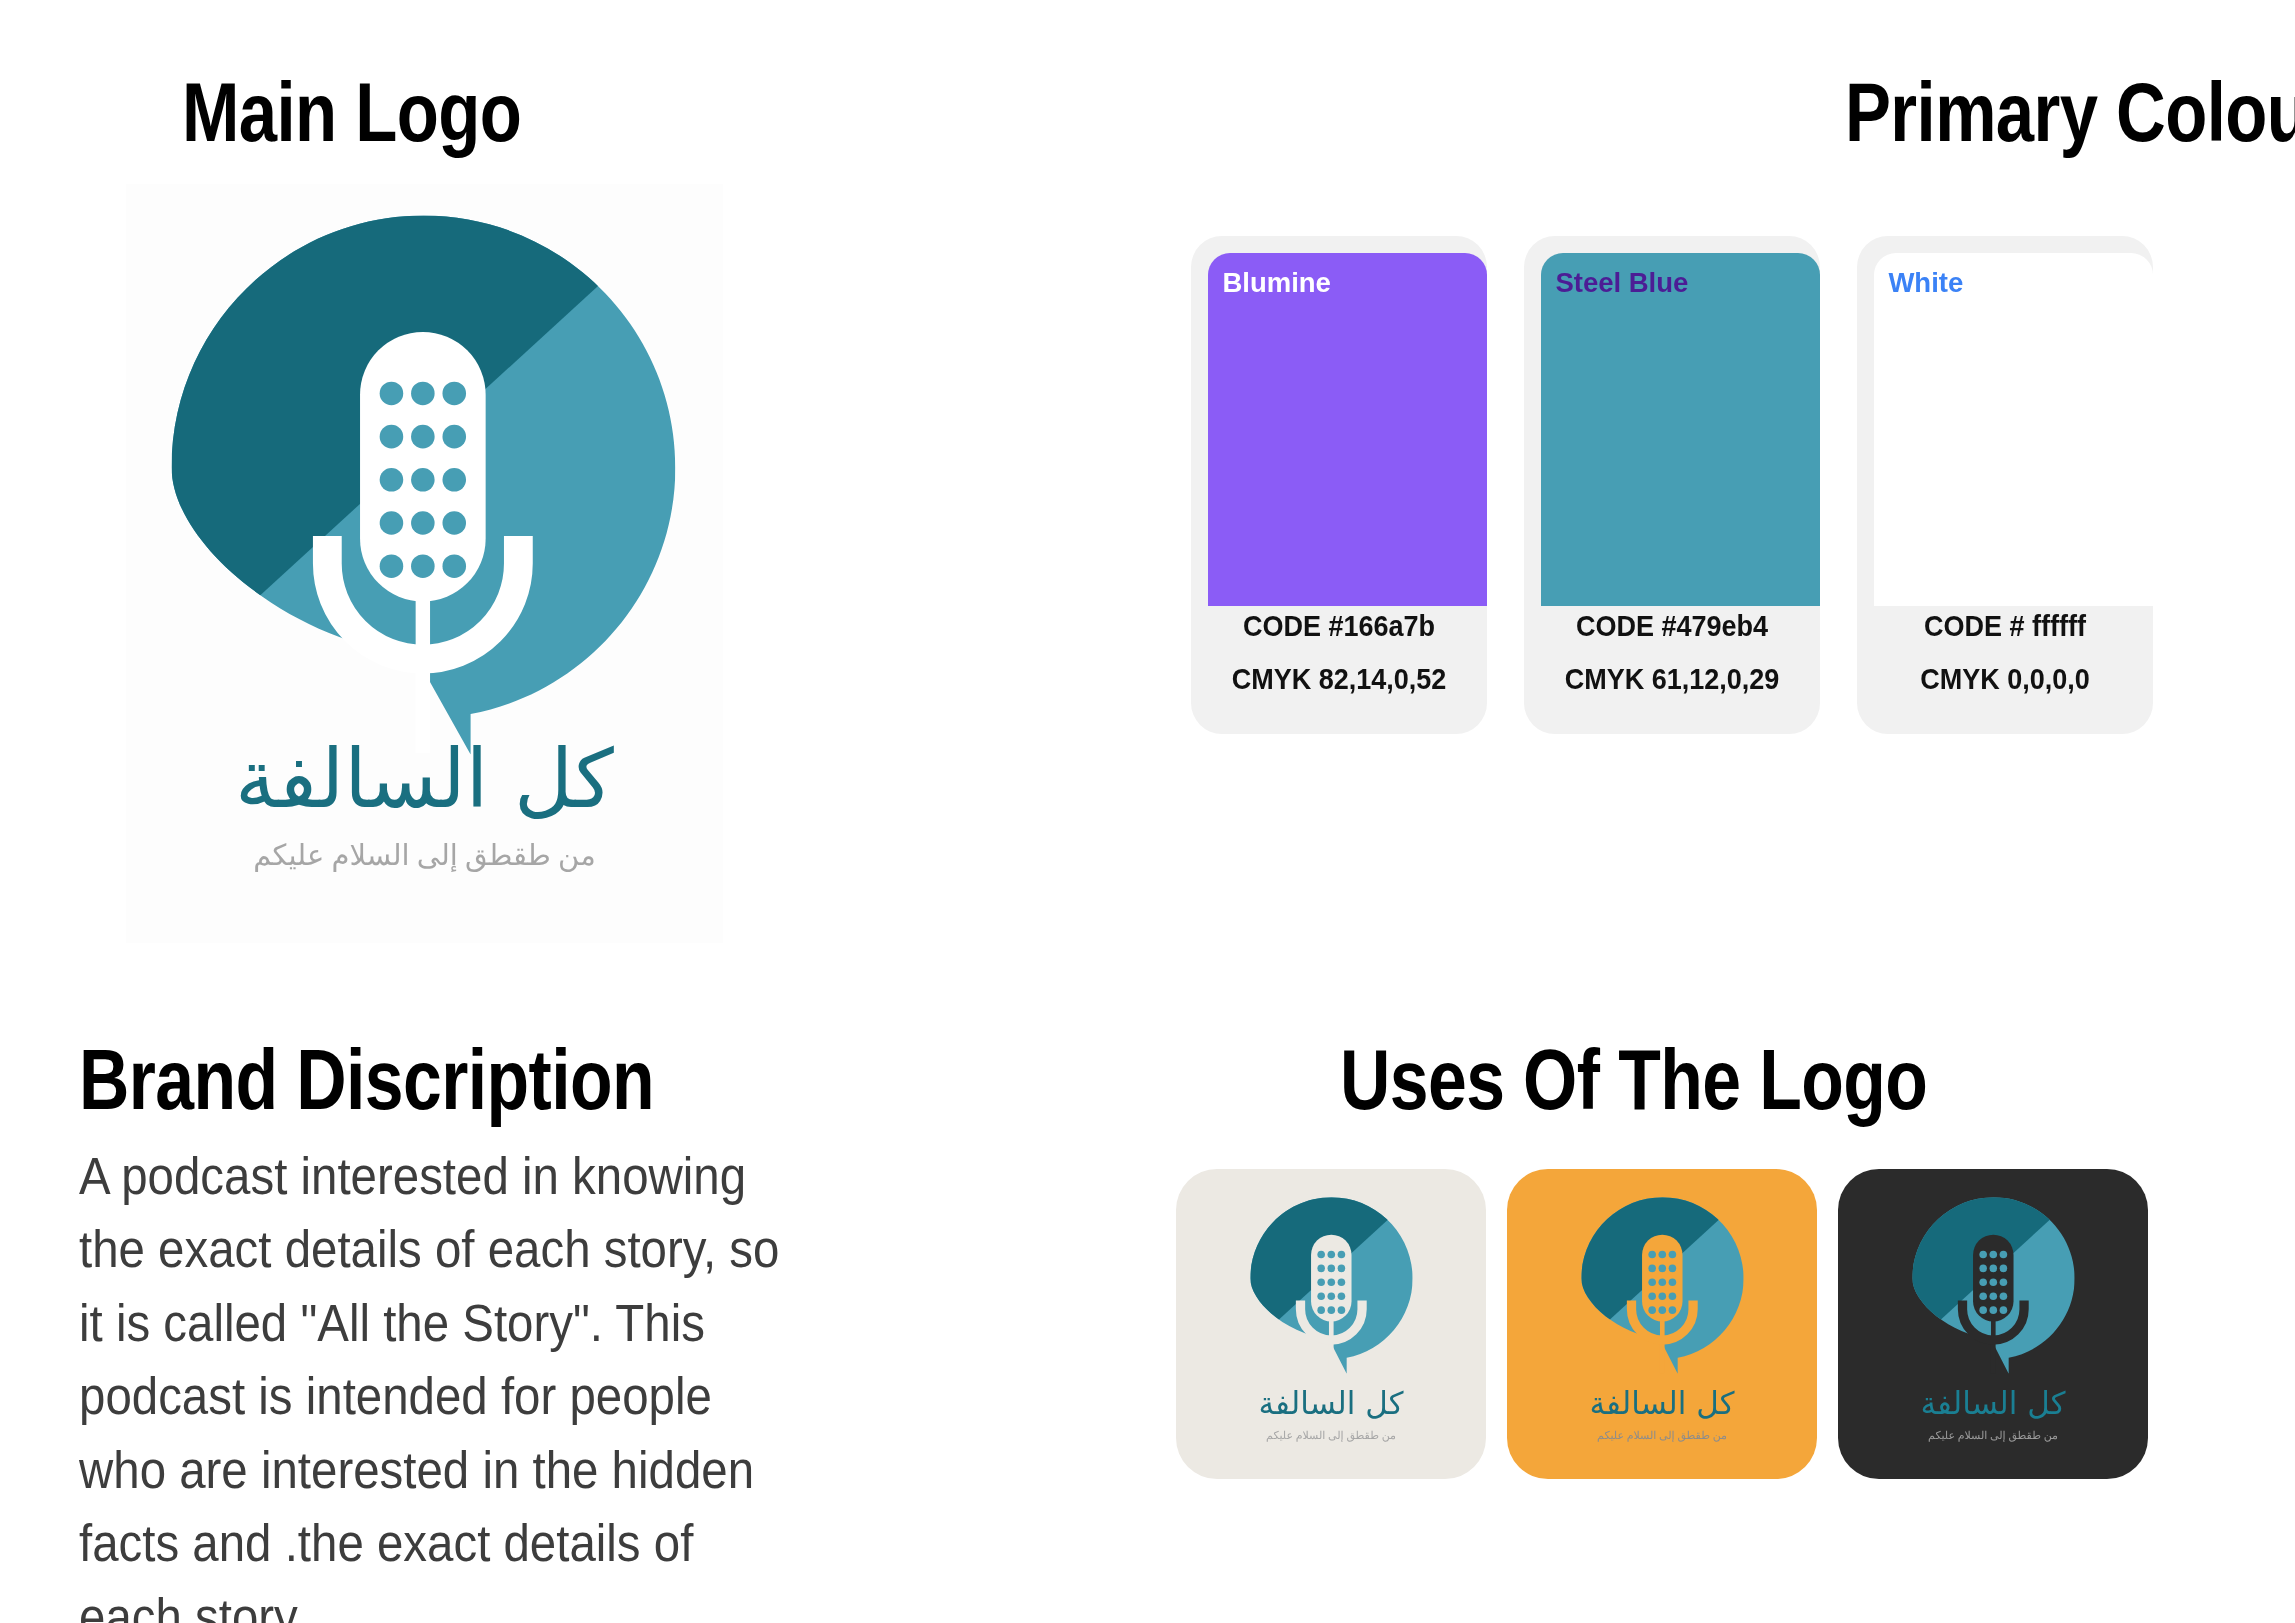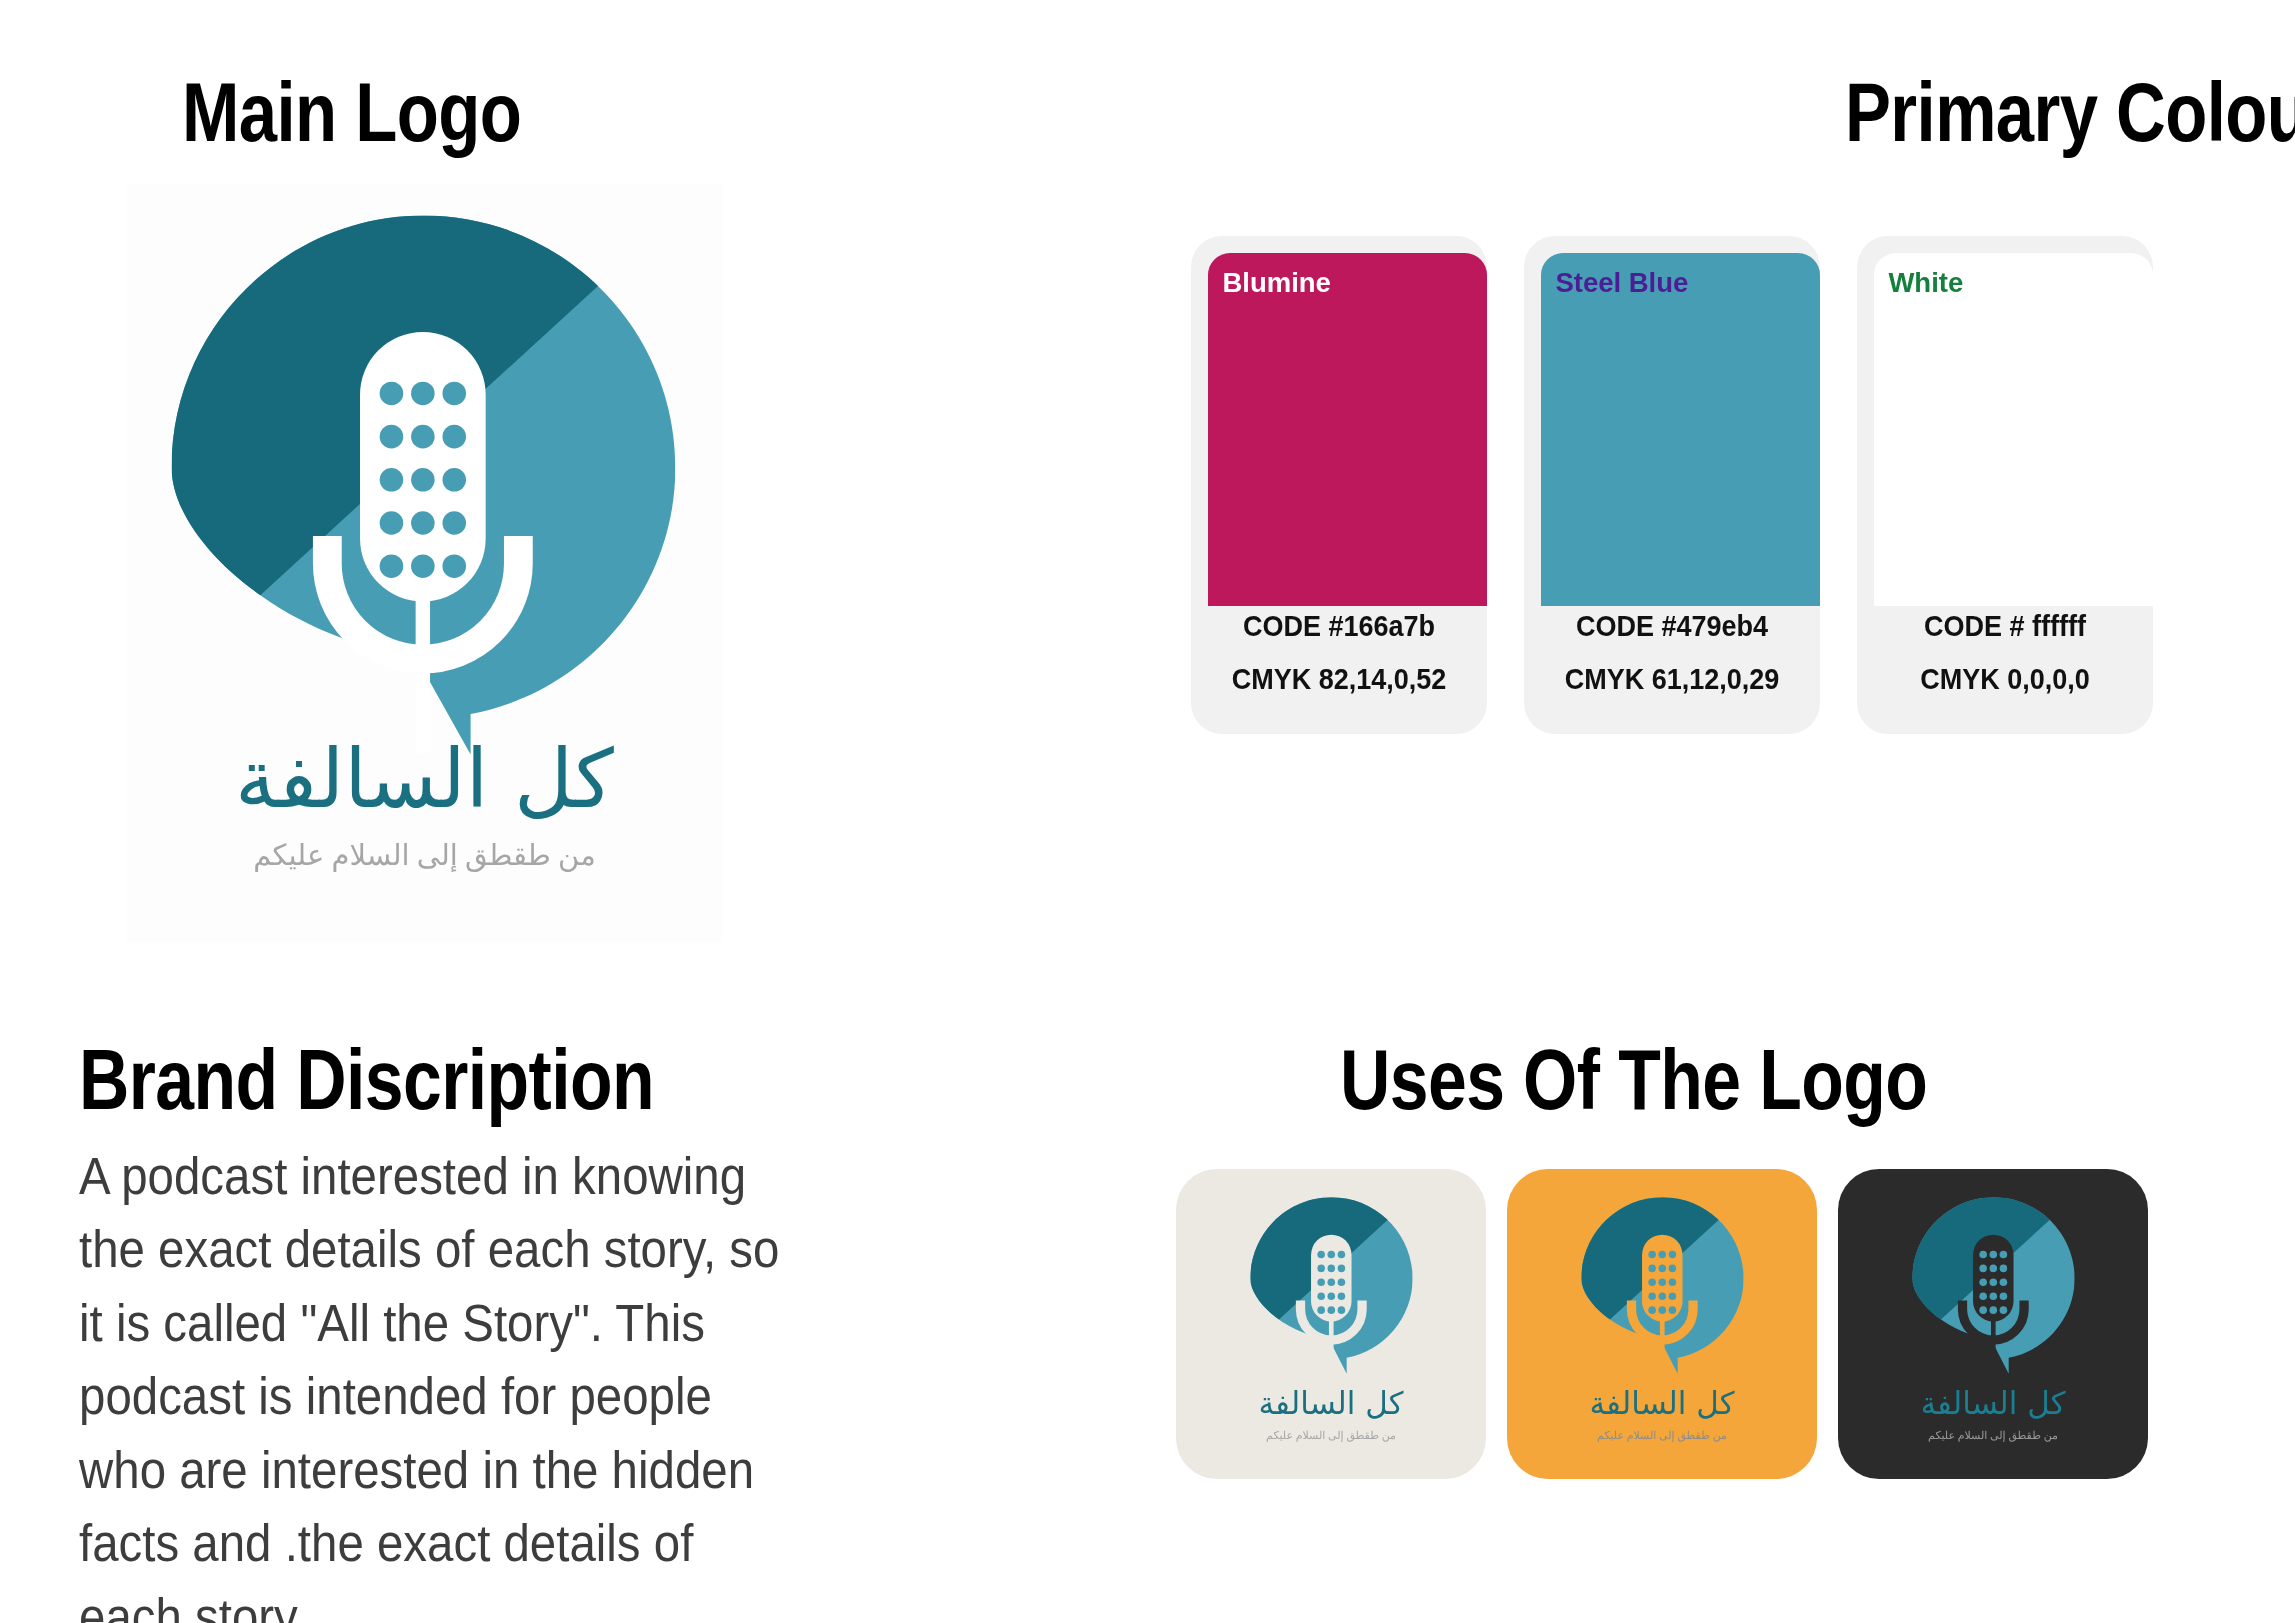--- a/index.html
+++ b/index.html
@@ -176,42 +176,42 @@
   </div>
 </div>
 
 <div class="quad" id="q-colours">
 
   <div class="heading" id="colours-title">Primary Colours</div>
 
   <div class="swatch-row">
 
     <div class="swatch-card">
-      <div class="swatch-fill" style="background:#be185d;">
+      <div class="swatch-fill" style="background:#8b5cf6;">
         <div class="swatch-name" style="color:#ffffff;">Blumine</div>
       </div>
       <div class="swatch-meta">
         <div>CODE #166a7b</div>
         <div>CMYK 82,14,0,52</div>
       </div>
     </div>
 
     <div class="swatch-card">
       <div class="swatch-fill" style="background:#479eb4;">
         <div class="swatch-name" style="color:#4c1d95;">Steel Blue</div>
       </div>
       <div class="swatch-meta">
         <div>CODE #479eb4</div>
         <div>CMYK 61,12,0,29</div>
       </div>
     </div>
 
     <div class="swatch-card">
       <div class="swatch-fill" style="background:#ffffff;">
-        <div class="swatch-name" style="color:#15803d;">White</div>
+        <div class="swatch-name" style="color:#3b82f6;">White</div>
       </div>
       <div class="swatch-meta">
         <div>CODE # ffffff</div>
         <div>CMYK  0,0,0,0</div>
       </div>
     </div>
 
   </div>
 </div>
 

